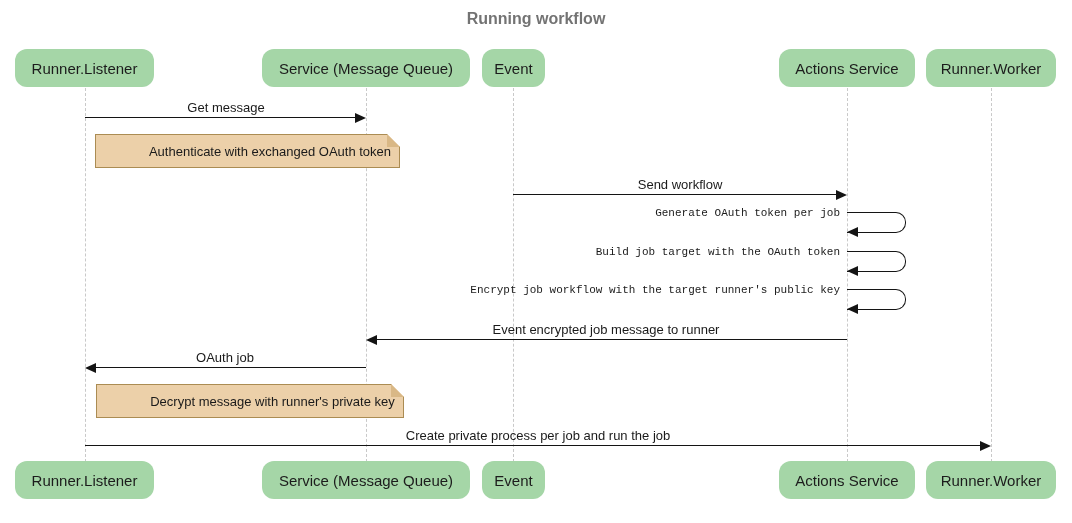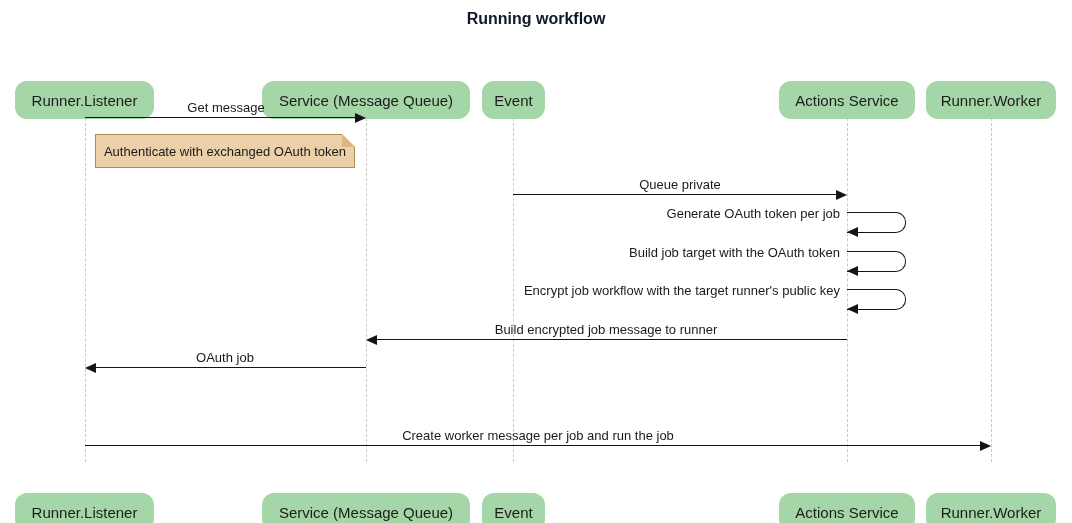--- a/index.html
+++ b/index.html
@@ -13,57 +13,57 @@
     --text:#1a1a1a;
   }
   html,body{margin:0;padding:0;background:var(--background);}
   #stage{
     position:relative;width:1072px;height:523px;background:var(--background);
     font-family:"Liberation Sans","DejaVu Sans",sans-serif;color:var(--text);
     overflow:hidden;
   }
   .title{
     position:absolute;top:10px;left:0;width:1072px;text-align:center;
-    font-size:16px;font-weight:bold;color:#0f172a;
+    font-size:16px;font-weight:bold;color:#737373;
   }
   .lifeline{
     position:absolute;top:88px;height:374px;width:0;
     border-left:1px dashed var(--lifeline);
   }
   .participant{
     position:absolute;height:38px;border-radius:12px;
     background:var(--participant-fill);
     display:flex;align-items:center;justify-content:center;
-    font-size:15px;color:#1c1c1c;white-space:nowrap;margin-top:32px;
+    font-size:15px;color:#1c1c1c;white-space:nowrap;
   }
   .mline{position:absolute;height:1.4px;background:var(--line);}
   .arrR{position:absolute;width:0;height:0;
     border-top:5px solid transparent;border-bottom:5px solid transparent;
     border-left:11px solid var(--line);}
   .arrL{position:absolute;width:0;height:0;
     border-top:5px solid transparent;border-bottom:5px solid transparent;
     border-right:11px solid var(--line);}
   .mlabel{
     position:absolute;font-size:13px;line-height:15px;white-space:nowrap;
     transform:translateX(-50%);color:var(--text);text-align:right;
   }
   .looplabel{
-    position:absolute;font-size:13px;line-height:15px;white-space:nowrap;
-    color:var(--text);text-align:right;
+    position:absolute;font-size:11px;line-height:15px;white-space:nowrap;
+    color:var(--text);text-align:right;font-family:Liberation Mono, monospace;
   }
   .loop{
     position:absolute;width:58px;height:19px;
     border:1.4px solid var(--line);border-left:none;
     border-radius:0 10px 10px 0;
   }
   .note{
     position:absolute;background:var(--note-fill);
     border:1px solid var(--note-border);
     display:flex;align-items:center;justify-content:center;
-    font-size:13px;white-space:nowrap;color:#1a1a1a;
+    font-size:13px;white-space:nowrap;color:#1a1a1a;padding-left:45px;
   }
   .fold-cover{position:absolute;top:-1px;right:-1px;width:0;height:0;
     border-top:13px solid var(--background);border-left:13px solid transparent;}
   .fold-flap{position:absolute;top:-1px;right:-1px;width:0;height:0;
     border-bottom:13px solid var(--note-fold);border-right:13px solid transparent;}
 </style>
 </head>
 <body>
 
 <div id="stage">
@@ -85,46 +85,51 @@
   <div class="mlabel" style="left:226px;top:100px">Get message</div>
   <div class="mline" style="left:85px;top:117px;width:272px"></div>
   <div class="arrR" style="left:355px;top:113px"></div>
 
   <div class="note" style="left:95px;top:134px;width:258px;height:32px">
     <span>Authenticate with exchanged OAuth token</span>
     <div class="fold-cover"></div>
     <div class="fold-flap"></div>
   </div>
 
-  <div class="mlabel" style="left:680px;top:177px">Queue private</div>
+  <div class="mlabel" style="left:680px;top:177px">Send workflow</div>
   <div class="mline" style="left:513px;top:194px;width:325px"></div>
   <div class="arrR" style="left:836px;top:190px"></div>
 
   <div class="looplabel" style="right:232px;top:206px">Generate OAuth token per job</div>
   <div class="loop" style="left:847px;top:212px"></div>
   <div class="arrL" style="left:847px;top:227px"></div>
 
   <div class="looplabel" style="right:232px;top:245px">Build job target with the OAuth token</div>
   <div class="loop" style="left:847px;top:251px"></div>
   <div class="arrL" style="left:847px;top:266px"></div>
 
   <div class="looplabel" style="right:232px;top:283px">Encrypt job workflow with the target runner's public key</div>
   <div class="loop" style="left:847px;top:289px"></div>
   <div class="arrL" style="left:847px;top:304px"></div>
 
-  <div class="mlabel" style="left:606px;top:322px">Build encrypted job message to runner</div>
+  <div class="mlabel" style="left:606px;top:322px">Event encrypted job message to runner</div>
   <div class="mline" style="left:377px;top:339px;width:470px"></div>
   <div class="arrL" style="left:366px;top:335px"></div>
 
   <div class="mlabel" style="left:225px;top:350px">OAuth job</div>
   <div class="mline" style="left:96px;top:367px;width:270px"></div>
   <div class="arrL" style="left:85px;top:363px"></div>
 
+  <div class="note" style="left:96px;top:384px;width:261px;height:32px">
+    <span>Decrypt message with runner's private key</span>
+    <div class="fold-cover"></div>
+    <div class="fold-flap"></div>
+  </div>
 
-  <div class="mlabel" style="left:538px;top:428px">Create worker message per job and run the job</div>
+  <div class="mlabel" style="left:538px;top:428px">Create private process per job and run the job</div>
   <div class="mline" style="left:85px;top:445px;width:895px"></div>
   <div class="arrR" style="left:980px;top:441px"></div>
 
   <div class="participant" style="left:15px;top:461px;width:139px">Runner.Listener</div>
   <div class="participant" style="left:262px;top:461px;width:208px">Service (Message Queue)</div>
   <div class="participant" style="left:482px;top:461px;width:63px">Event</div>
   <div class="participant" style="left:779px;top:461px;width:136px">Actions Service</div>
   <div class="participant" style="left:926px;top:461px;width:130px">Runner.Worker</div>
 
 </div>

